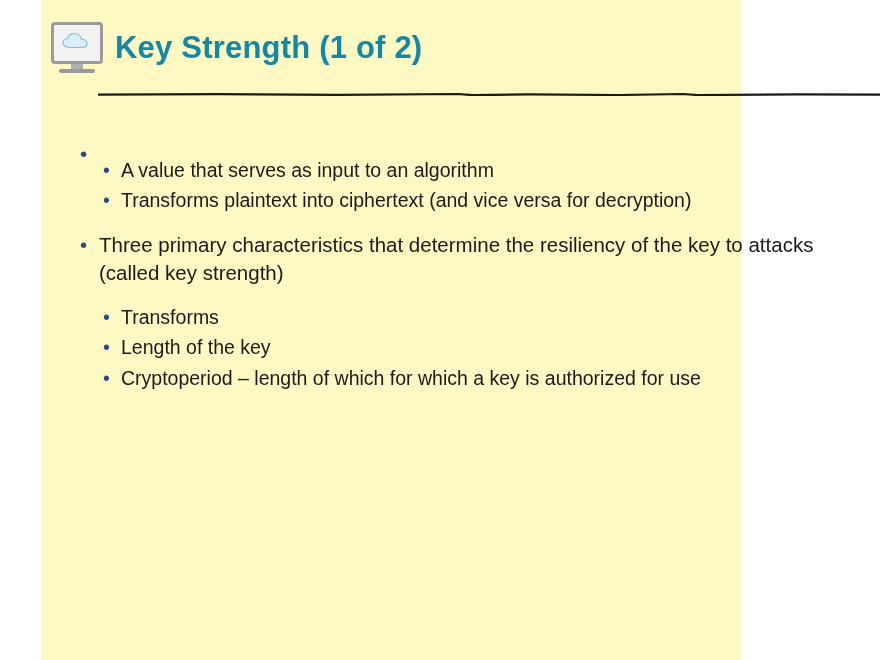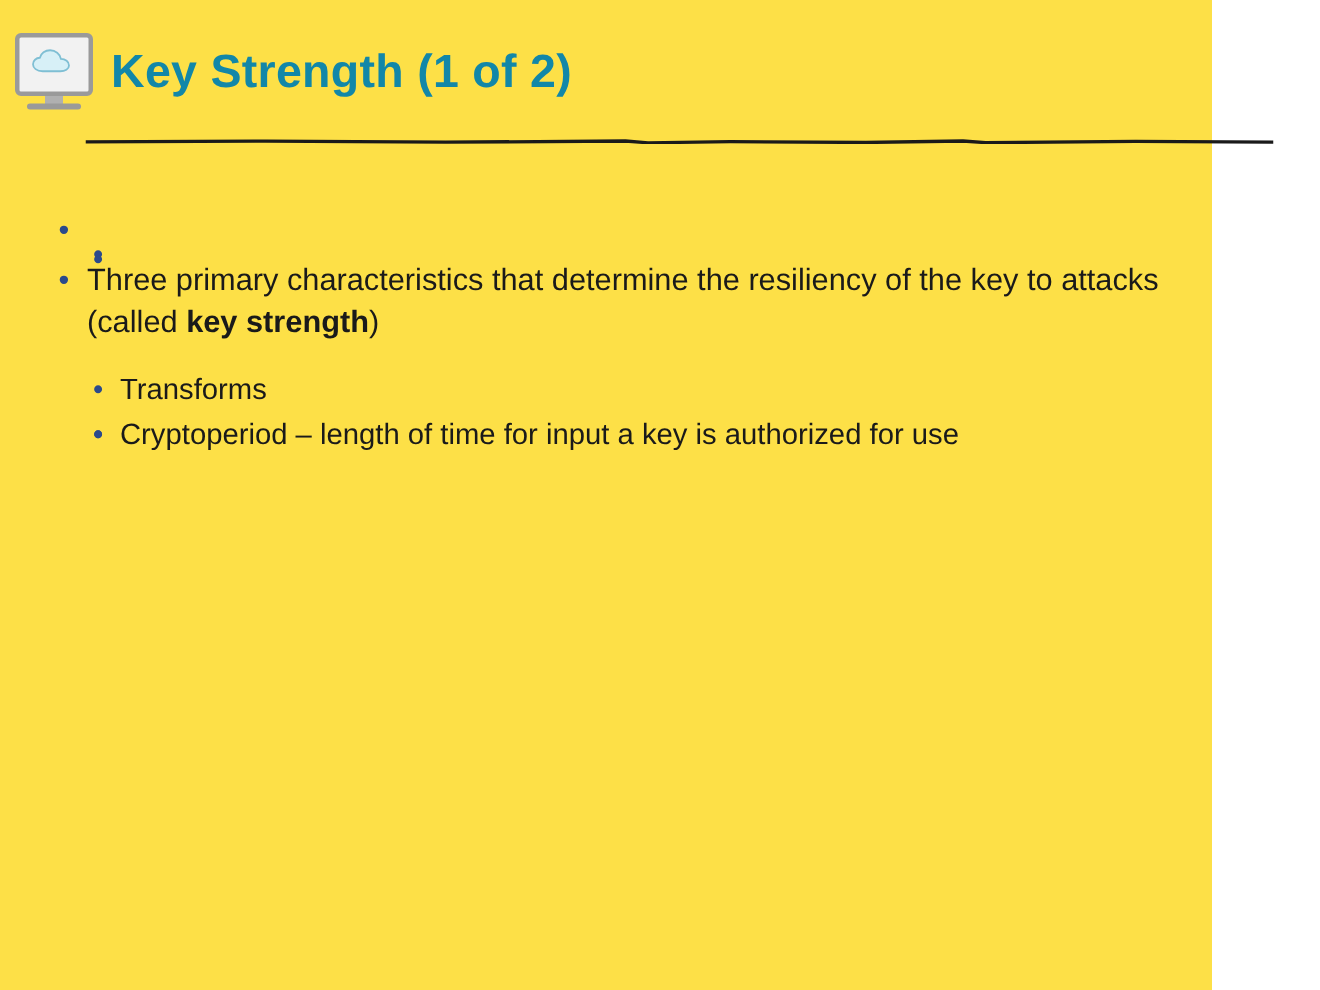--- a/index.html
+++ b/index.html
@@ -8,23 +8,24 @@
   }
   body {
     width: 880px;
     height: 660px;
     background: #ffffff;
     font-family: "Liberation Sans", sans-serif;
     overflow: hidden;
   }
   .slide {
     position: relative;
-    width: 808px;
+    width: 700px;
     height: 660px;
-    background: #fde047;
+    background: #fef9c3;
+    margin-left: 41px;
   }
 
   
   .header {
     position: absolute;
     left: 0;
     top: 0;
     width: 880px;
     height: 105px;
   }
@@ -125,21 +126,21 @@
   .bullet2 > .dot {
     position: absolute;
     left: 2px;
     top: 0;
     color: #2b4a8b;
     font-size: 19.5px;
     line-height: 1.4;
   }
   .gap-sm { height: 13px; }
   .gap-md { height: 13px; }
-  b.strong { font-weight: bold; }
+  b.strong { font-weight: normal; }
 </style>
 </head>
 <body>
 
 <div class="slide">
 
   <div class="header">
 
     <div class="logo">
       <div class="monitor-body"></div>
@@ -160,43 +161,46 @@
   <div class="content">
 
     <div class="bullet1">
       <span class="dot">•</span>
     </div>
 
     <div class="gap-sm"></div>
 
     <div class="bullet2">
       <span class="dot">•</span>
-    </div>
-
-    <div class="bullet2">
-      <span class="dot">•</span>
+      <span>A value that serves as input to an algorithm</span>
+    </div>
+
+    <div class="bullet2">
+      <span class="dot">•</span>
+      <span>Transforms plaintext into ciphertext (and vice versa for decryption)</span>
     </div>
 
     <div class="gap-md"></div>
 
     <div class="bullet1">
       <span class="dot">•</span>
       <span>Three primary characteristics that determine the resiliency of the key to attacks (called </span><b class="strong">key strength</b><span>)</span>
     </div>
 
     <div class="gap-sm"></div>
 
     <div class="bullet2">
       <span class="dot">•</span>
       <span>Transforms</span>
     </div>
 
     <div class="bullet2">
       <span class="dot">•</span>
-    </div>
-
-    <div class="bullet2">
-      <span class="dot">•</span>
-      <span>Cryptoperiod – length of time for input a key is authorized for use</span>
+      <span>Length of the key</span>
+    </div>
+
+    <div class="bullet2">
+      <span class="dot">•</span>
+      <span>Cryptoperiod – length of which for which a key is authorized for use</span>
     </div>
 
   </div>
 </div>
 
 </body></html>

